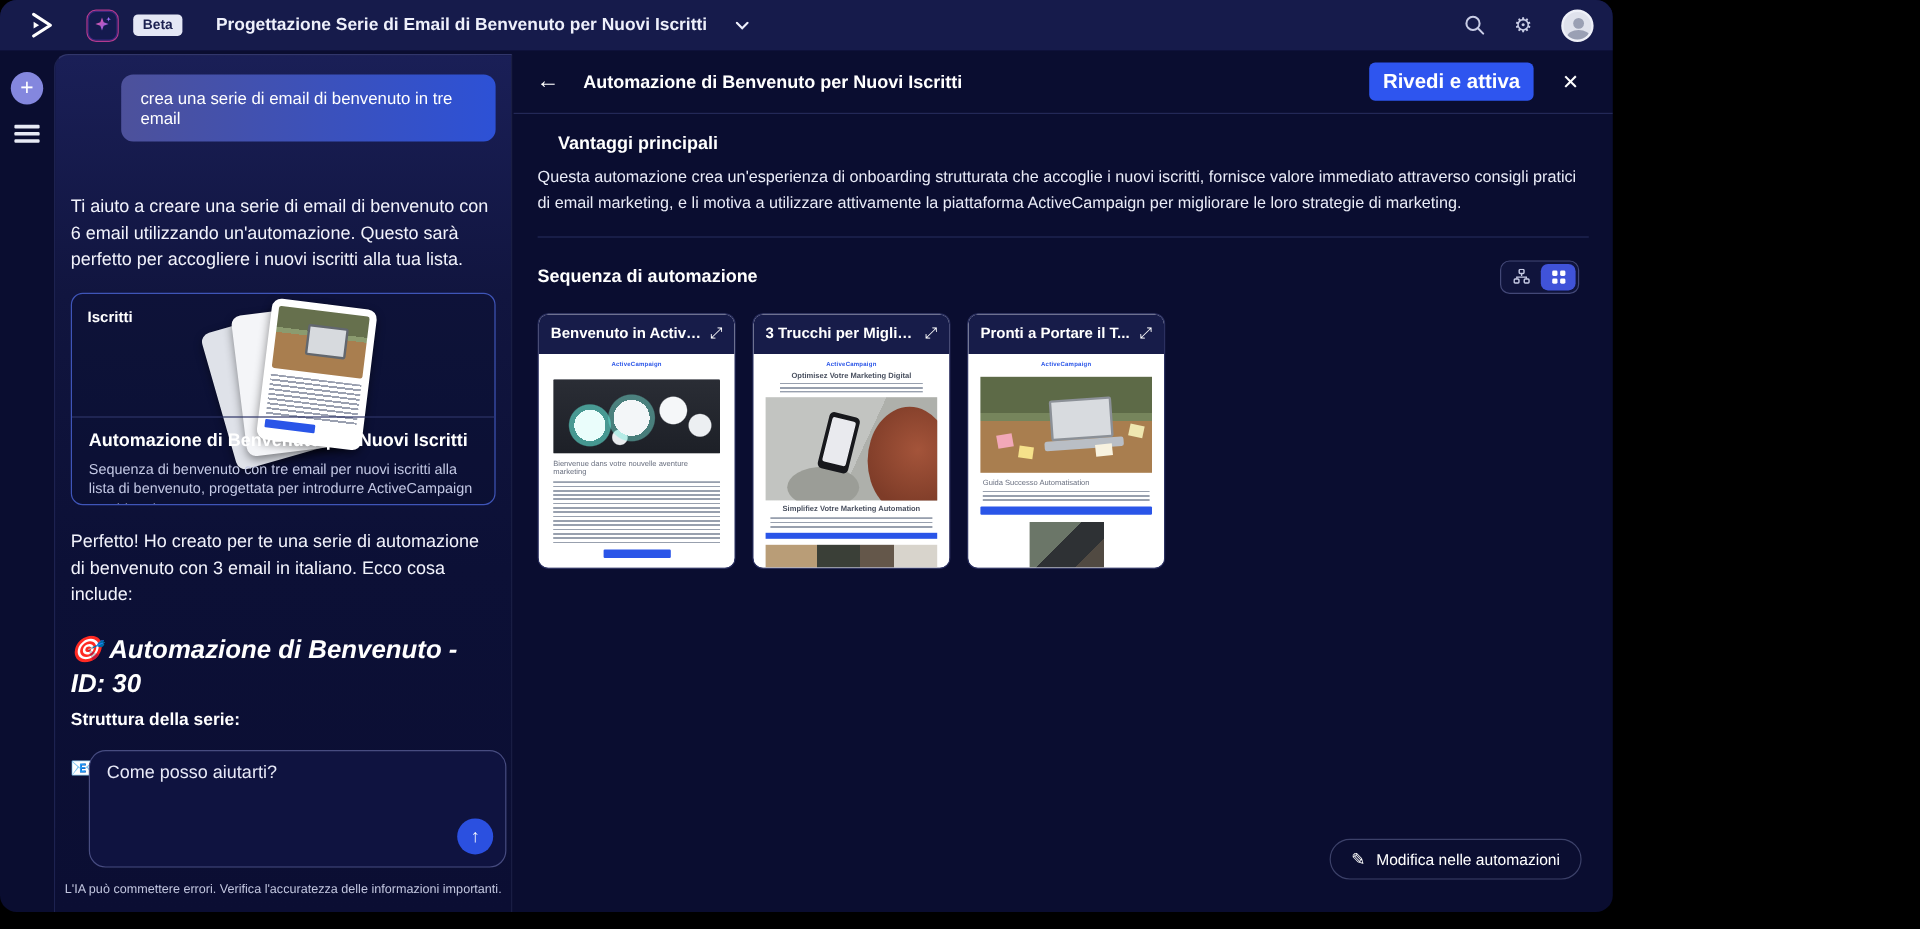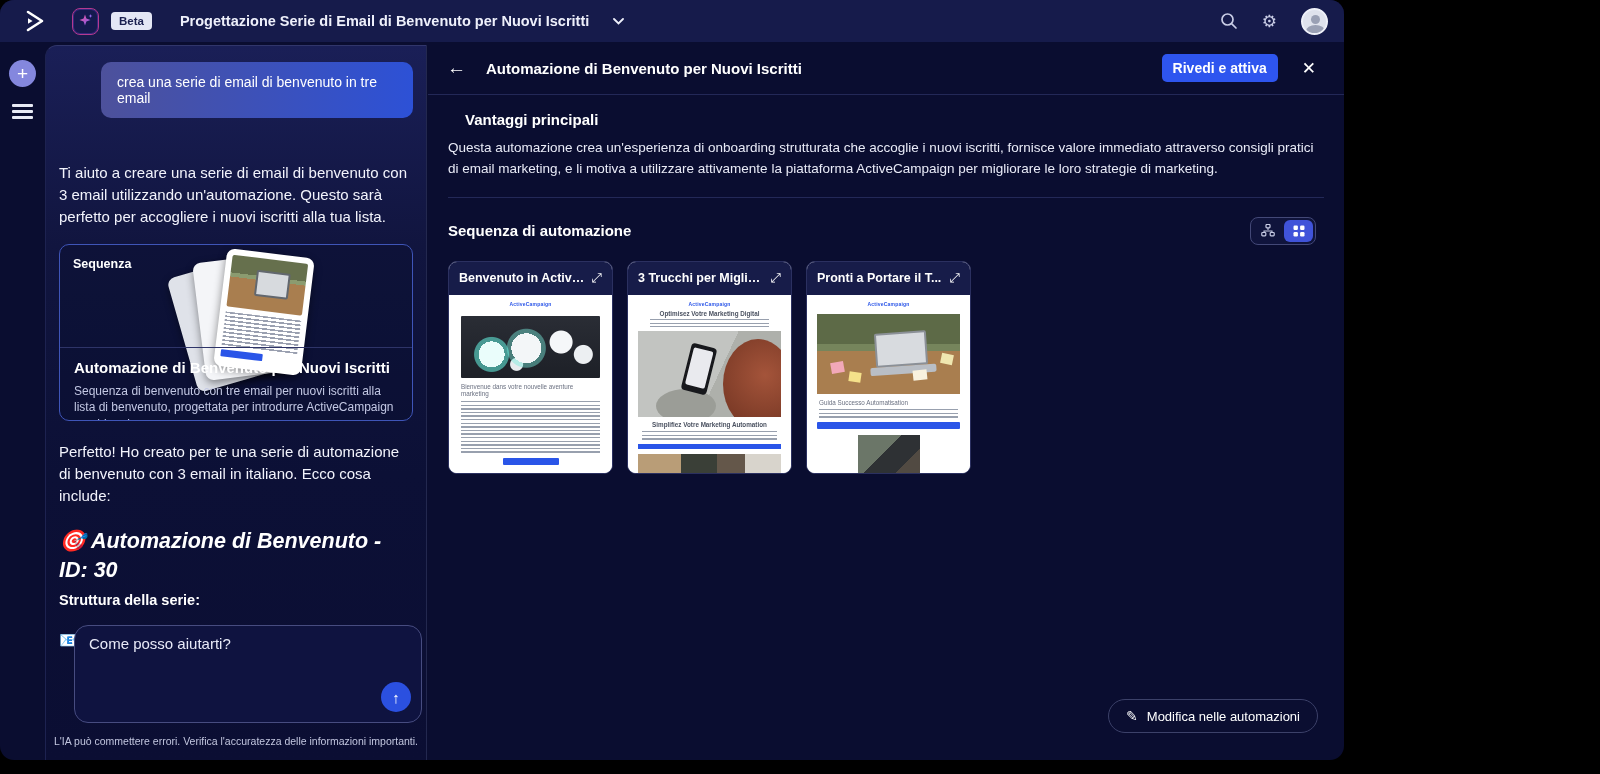--- a/index.html
+++ b/index.html
@@ -72,21 +72,21 @@
   .send-btn { position:absolute; right:10px; bottom:10px; width:30px; height:30px; border-radius:50%;
     background:#2b50e0; border:none; color:#fff; font-size:15px; font-weight:bold; cursor:pointer; }
   .disclaimer { position:absolute; left:0; right:0; bottom:13px; text-align:center;
     color:#c2c6df; font-size:10.5px; }
 
   
   .panel { position:absolute; left:428px; top:42px; right:0; bottom:0; }
   .panel-header { height:53px; display:flex; align-items:center; padding:0 28px 0 19px; border-bottom:1px solid #232857; }
   .back-btn { background:none; border:none; color:#fff; font-size:19px; cursor:pointer; }
   .panel-title { margin-left:20px; color:#fff; font-size:15px; font-weight:bold; }
-  .activate-btn { margin-left:auto; background:#2e55ef; border:none; color:#fff; font-size:14px; font-weight:bold;
+  .activate-btn { margin-left:auto; background:#2e55ef; border:none; color:#fff; font-size:17px; font-weight:bold;
     padding:6px 11px; border-radius:5px; cursor:pointer; }
   .close-btn { margin-left:24px; background:none; border:none; color:#fff; font-size:17px; cursor:pointer; }
   .panel-body { padding:0 20px; }
   .benefits-title { margin-top:16px; color:#fff; font-size:15px; font-weight:bold;margin-left:17px; }
   .benefits-text { margin-top:10px; color:#e9ebf7; font-size:13.5px; line-height:1.55; max-width:1110px; }
   .hr { margin-top:17px; height:1px; background:#232857; }
   .seq-row { margin-top:19px; display:flex; align-items:center; }
   .seq-title { color:#fff; font-size:15px; font-weight:bold; }
   .view-toggle { margin-left:auto; margin-right:8px; display:flex; gap:2px; padding:2px;
     border:1px solid #434877; border-radius:8px; background:#10143c; }
@@ -196,24 +196,24 @@
     <button class="plus-btn">+</button>
     <div class="hamburger">
         <span></span>
         <span></span>
         <span></span>
       </div>
   </div>
 
   <div class="chat">
     <div class="bubble">crea una serie di email di benvenuto in tre email</div>
-    <div class="ai-text">Ti aiuto a creare una serie di email di benvenuto con 3 email utilizzando un'automazione. Questo sarà perfetto per accogliere i nuovi iscritti alla tua lista.</div>
+    <div class="ai-text">Ti aiuto a creare una serie di email di benvenuto con 6 email utilizzando un'automazione. Questo sarà perfetto per accogliere i nuovi iscritti alla tua lista.</div>
 
     <div class="automate-card">
-      <span class="automate-tag">Sequenza</span>
+      <span class="automate-tag">Iscritti</span>
       <div class="stack">
         <div class="stackcard sc-back"></div>
         <div class="stackcard sc-mid"></div>
         <div class="stackcard sc-front">
           <div class="sc-photo"></div>
           <div class="sc-lines"></div>
           <div class="sc-btn"></div>
         </div>
       </div>
       <div class="automate-divider"></div>

